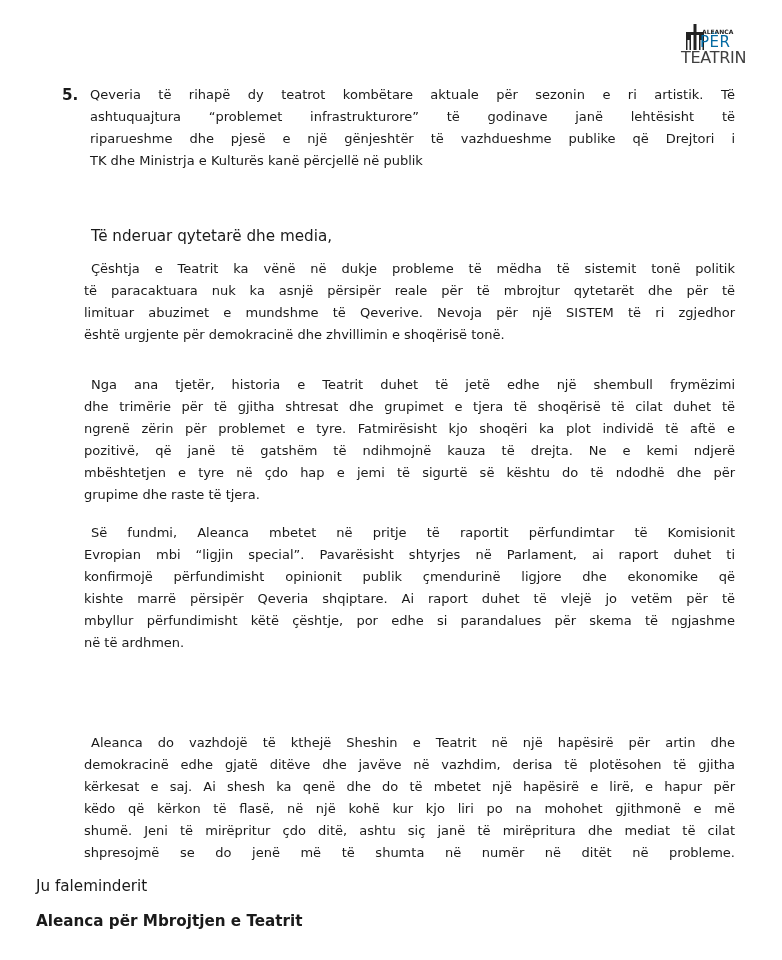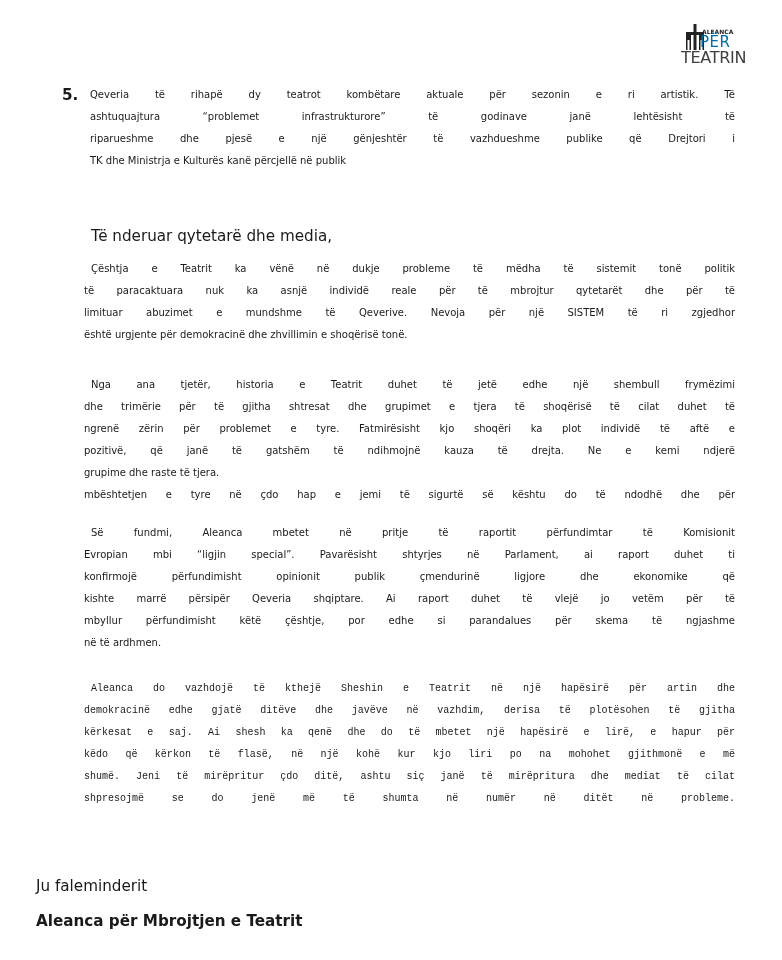--- a/index.html
+++ b/index.html
@@ -52,21 +52,21 @@
       font-size: 16px;
       color: #404040;
       line-height: 16px;
       letter-spacing: -0.3px;
     }
 
     .block {
       position: absolute;
       left: 84px;
       width: 651px;
-      font-size: 10px;
+      font-size: 13px;
       line-height: 22px;
     }
     .line {
       display: block;
       white-space: nowrap;
       text-align: justify;
       text-align-last: justify;
       height: 22px;
     }
     .line.last {
@@ -90,21 +90,21 @@
       position: absolute;
       left: 91px;
       top: 225px;
       font-size: 15.2px;
       line-height: 22px;
     }
 
     .p1 { top: 258px; }
     .p2 { top: 374px; }
     .p3 { top: 522px; }
-    .p4 { top: 678px; font-family: Liberation Mono, monospace; }
+    .p4 { top: 732px; }
 
     .closing {
       position: absolute;
       left: 36px;
       top: 875px;
       font-size: 15.2px;
       line-height: 22px;
     }
     .signature {
       position: absolute;
@@ -137,32 +137,32 @@
   <span class="line" style="display: block; width: auto; word-spacing: 6.52474px;">Qeveria të rihapë dy teatrot kombëtare aktuale për sezonin e ri artistik. Të</span>
   <span class="line" style="display: block; width: auto; word-spacing: 12.0558px;">ashtuquajtura “problemet infrastrukturore” të godinave janë lehtësisht të</span>
   <span class="line" style="display: block; width: auto; word-spacing: 5.1108px;">riparueshme dhe pjesë e një gënjeshtër të vazhdueshme publike që Drejtori i</span>
   <span class="line last">TK dhe Ministrja e Kulturës kanë përcjellë në publik</span>
 </div>
 
 <div class="greeting">Të nderuar qytetarë dhe media,</div>
 
 <div class="block p1">
   <span class="line indent" style="padding-left: 7px; display: block; width: auto; word-spacing: 4.23918px;">Çështja e Teatrit ka vënë në dukje probleme të mëdha të sistemit tonë politik</span>
-  <span class="line" style="display: block; width: auto; word-spacing: 2.78606px;">të paracaktuara nuk ka asnjë individë reale për të mbrojtur qytetarët dhe për të</span>
+  <span class="line" style="display: block; width: auto; word-spacing: 2.78606px;">të paracaktuara nuk ka asnjë përsipër reale për të mbrojtur qytetarët dhe për të</span>
   <span class="line" style="display: block; width: auto; word-spacing: 2.66276px;">limituar abuzimet e mundshme të Qeverive. Nevoja për një SISTEM të ri zgjedhor</span>
   <span class="line last">është urgjente për demokracinë dhe zhvillimin e shoqërisë tonë.</span>
 </div>
 
 <div class="block p2">
   <span class="line indent" style="display: block; width: auto; word-spacing: 6.08203px;">Nga ana tjetër, historia e Teatrit duhet të jetë edhe një shembull frymëzimi</span>
   <span class="line" style="display: block; width: auto; word-spacing: 0.402083px;">dhe trimërie për të gjitha shtresat dhe grupimet e tjera të shoqërisë të cilat duhet të</span>
   <span class="line" style="display: block; width: auto; word-spacing: 0.895089px;">ngrenë zërin për problemet e tyre. Fatmirësisht kjo shoqëri ka plot individë të aftë e</span>
   <span class="line" style="display: block; width: auto; word-spacing: 5.44231px;">pozitivë, që janë të gatshëm të ndihmojnë kauza të drejta. Ne e kemi ndjerë</span>
+  <span class="line" style="display: block; width: auto; word-spacing: 2.51562px;">mbështetjen e tyre në çdo hap e jemi të sigurtë së kështu do të ndodhë dhe për</span>
   <span class="line last">grupime dhe raste të tjera.</span>
-  <span class="line" style="display: block; width: auto; word-spacing: 2.51562px;">mbështetjen e tyre në çdo hap e jemi të sigurtë së kështu do të ndodhë dhe për</span>
 </div>
 
 <div class="block p3">
   <span class="line indent" style="display: block; width: auto; word-spacing: 7.83125px;">Së fundmi, Aleanca mbetet në pritje të raportit përfundimtar të Komisionit</span>
   <span class="line" style="display: block; width: auto; word-spacing: 2.74148px;">Evropian mbi “ligjin special”. Pavarësisht shtyrjes në Parlament, ai raport duhet ti</span>
   <span class="line" style="display: block; width: auto; word-spacing: 5.73828px;">konfirmojë përfundimisht opinionit publik çmendurinë ligjore dhe ekonomike që</span>
   <span class="line" style="display: block; width: auto; word-spacing: 3.02404px;">kishte marrë përsipër Qeveria shqiptare. Ai raport duhet të vlejë jo vetëm për të</span>
   <span class="line" style="display: block; width: auto; word-spacing: 0.676136px;">mbyllur përfundimisht këtë çështje, por edhe si parandalues për skema të ngjashme</span>
   <span class="line last">në të ardhmen.</span>
 </div>

